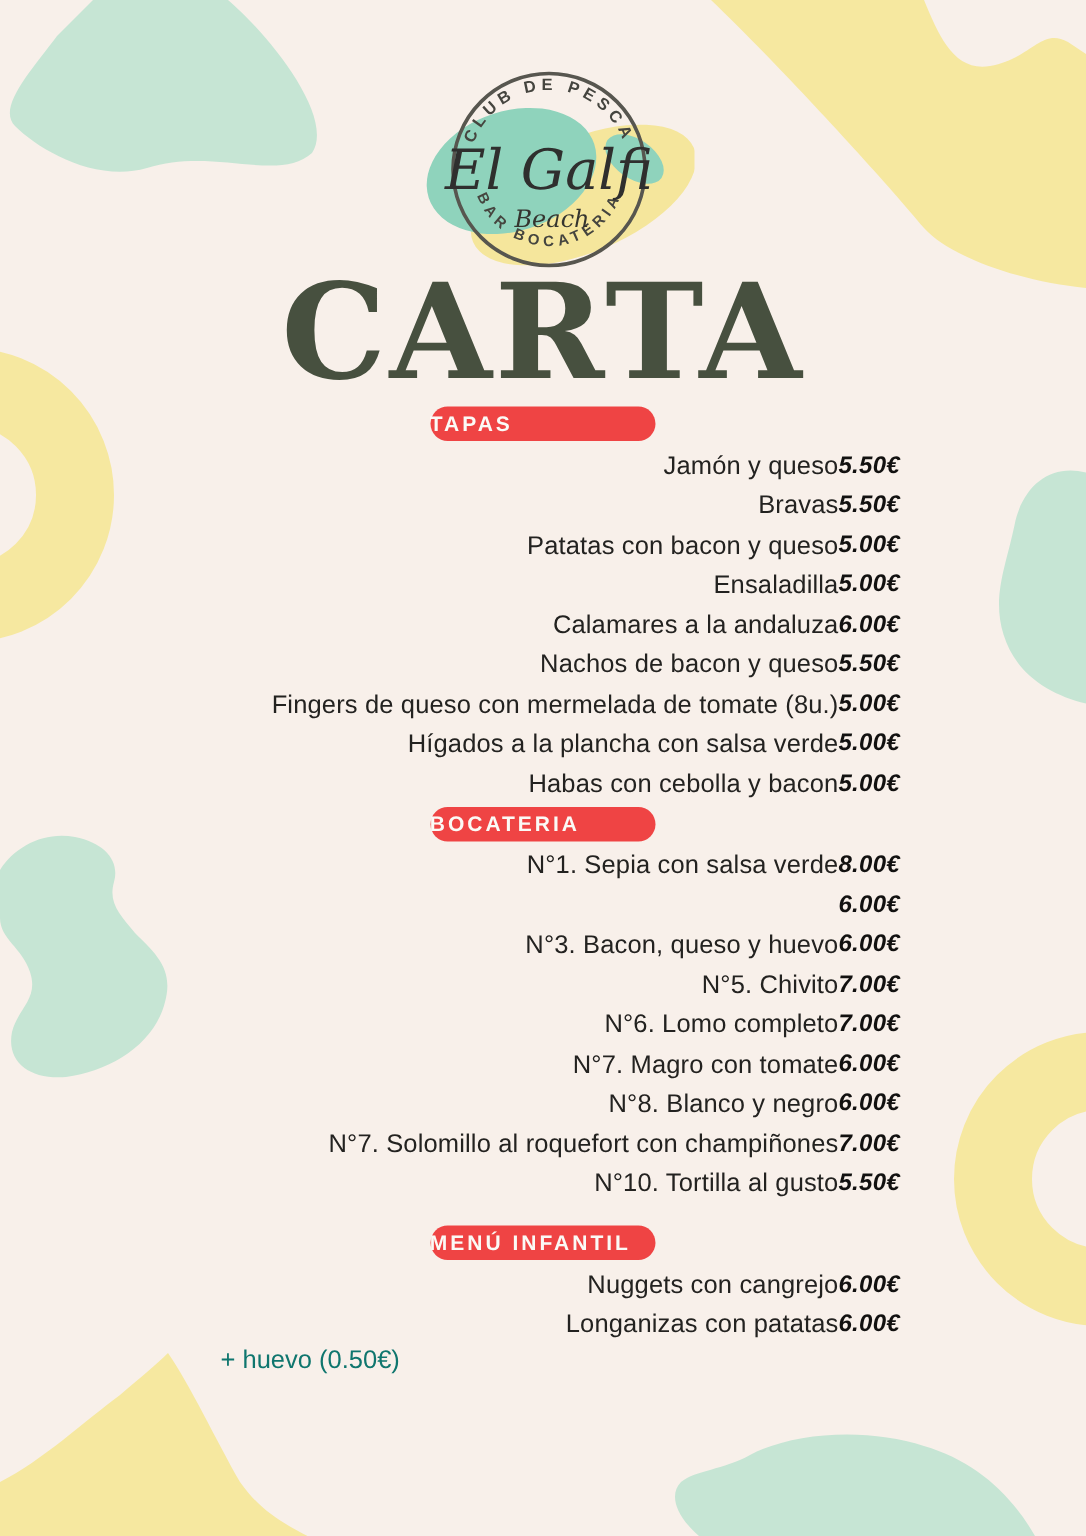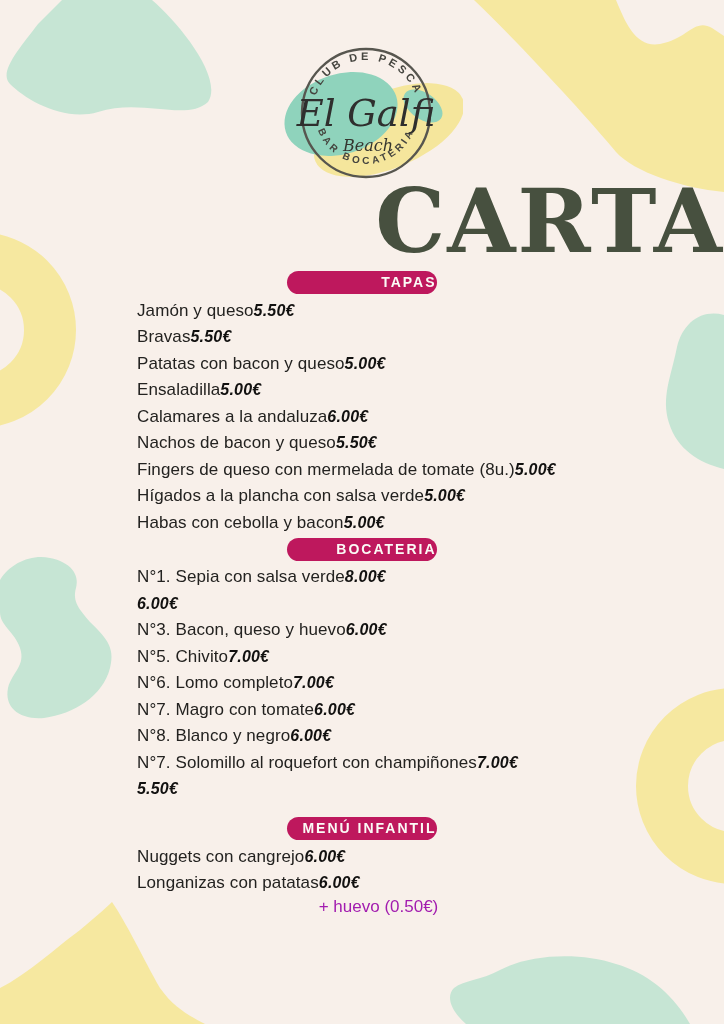--- a/index.html
+++ b/index.html
@@ -5,42 +5,42 @@
   html,body{margin:0;padding:0;background:#e8e4df;}
   .page{
     position:relative;width:724px;height:1024px;overflow:hidden;
     background:#f8f0ea;font-family:"Liberation Sans",sans-serif;
   }
   .deco{position:absolute;pointer-events:none;}
   
   .logo{position:absolute;left:271px;top:22px;width:192px;height:182px;}
   
   .title{
-    position:absolute;left:0;top:177px;width:100%;text-align:right;
+    position:absolute;left:0;top:177px;width:100%;text-align:center;
     font-family:"DejaVu Serif",serif;font-weight:700;font-size:88px;
     line-height:1;letter-spacing:2px;color:#47503f;
   }
   
   .menu{position:absolute;left:137px;top:271px;width:463px;}
   .pill{
-    width:150px;height:23px;border-radius:12px;background:#be185d;
+    width:150px;height:23px;border-radius:12px;background:#ef4444;
     color:#fbfaf6;font-weight:700;font-size:14px;letter-spacing:2px;
-    text-align:right;line-height:23px;margin:0 auto;transform:translateX(-7px);
+    text-align:left;line-height:23px;margin:0 auto;transform:translateX(-7px);
     white-space:nowrap;
   }
   .pill.p1{margin-bottom:3.5px;}
   .pill.p2{margin-top:1.5px;margin-bottom:3.5px;}
   .pill.p3{margin-top:14px;margin-bottom:4px;}
   .row{
-    display:flex;justify-content:flex-start;align-items:center;
+    display:flex;justify-content:flex-end;align-items:center;
     height:26.5px;font-size:17px;color:#232220;letter-spacing:0.1px;
   }
   .row .price{font-weight:700;font-size:16px;color:#121110;letter-spacing:0.2px;font-style:italic;}
   .footnote{
-    height:22px;text-align:center;font-size:17px;color:#a21caf;
+    height:22px;text-align:left;font-size:17px;color:#0f766e;
     transform:translateX(10px);
   }
 </style>
 </head>
 <body>
 
 <div class="page">
 
   <svg class="deco" style="left:0;top:0" width="230" height="125" viewBox="0 0 230 125">
     <path fill="#c6e5d4" d="M62,0 L152,0 C178,22 224,78 208,102 C186,122 142,98 98,112 C64,122 26,100 10,84 C-2,72 20,48 38,24 Z"></path>
@@ -156,20 +156,21 @@
       </div>
     <div class="row">
         <span>N°8. Blanco y negro</span>
         <span class="price">6.00€</span>
       </div>
     <div class="row">
         <span>N°7. Solomillo al roquefort con champiñones</span>
         <span class="price">7.00€</span>
       </div>
     <div class="row">
+        <span>N°10. Tortilla al gusto</span>
         <span class="price">5.50€</span>
       </div>
 
     <div class="pill p3">MENÚ INFANTIL</div>
 
     <div class="row">
         <span>Nuggets con cangrejo</span>
         <span class="price">6.00€</span>
       </div>
     <div class="row">

